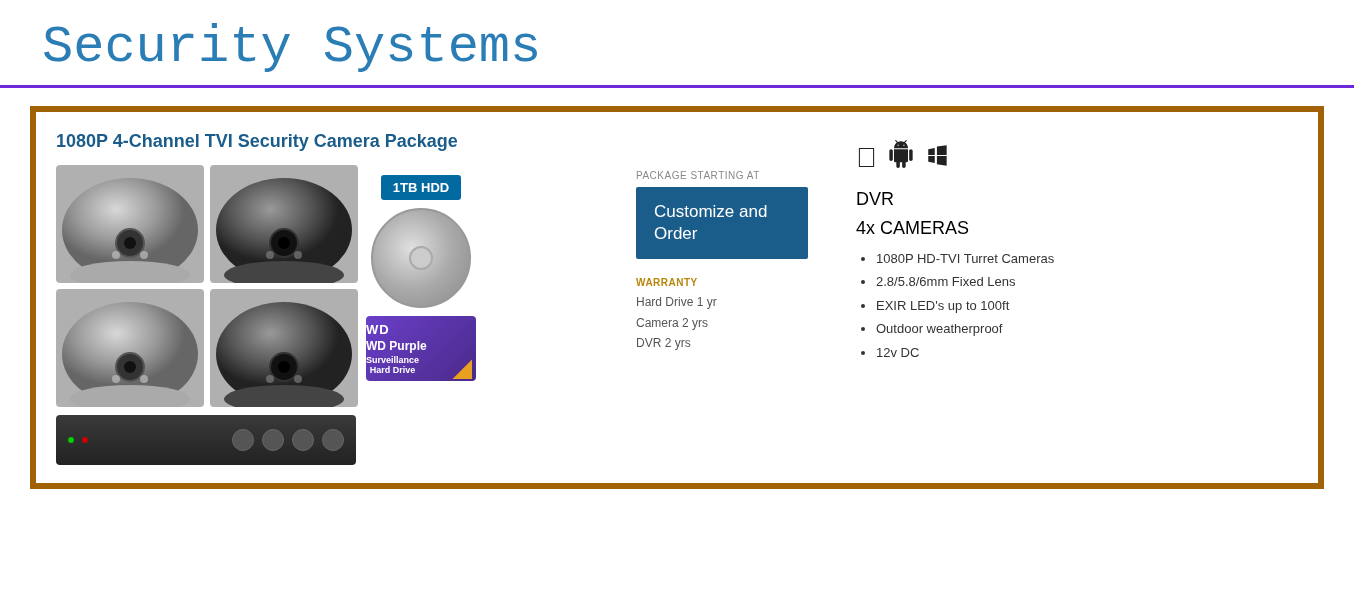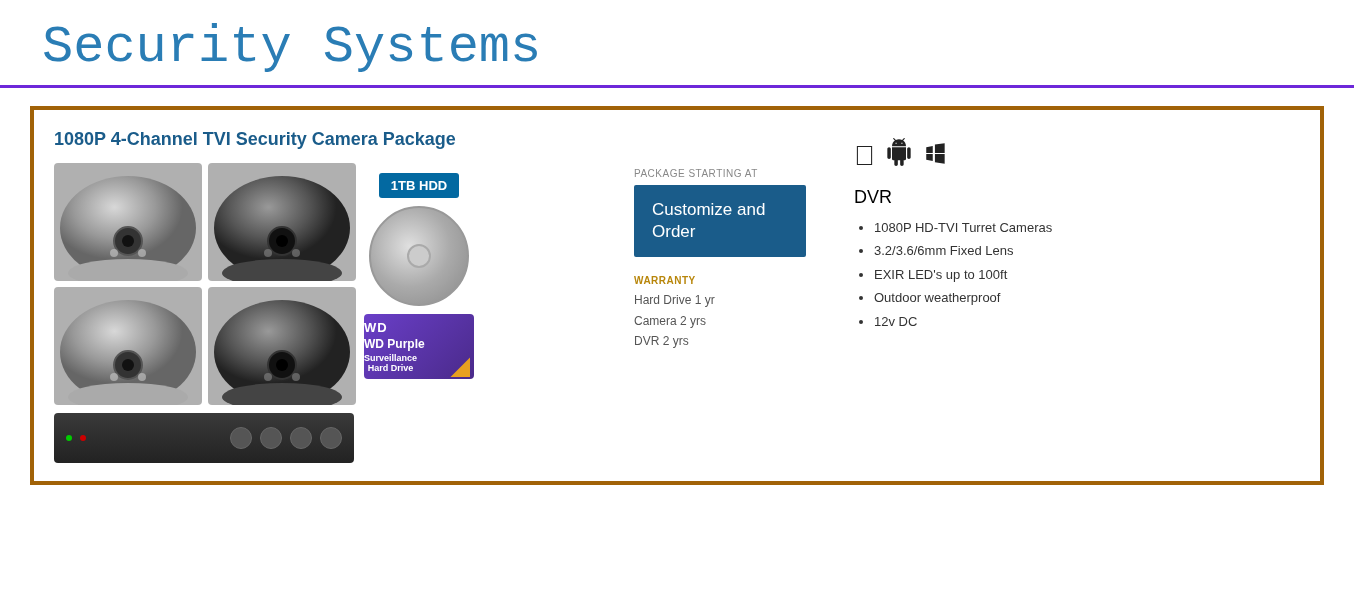--- a/index.html
+++ b/index.html
@@ -11,21 +11,21 @@
     }
     .page-title {
       font-size: 52px;
       font-weight: 300;
       color: #2a7db5;
       padding: 18px 42px 8px 42px;
       border-bottom: 3px solid #6d28d9;
       font-family: Liberation Mono, monospace;
     }
     .product-card {
-      border: 4px solid #a16207;
+      border: 6px solid #a16207;
       margin: 18px 30px;
       padding: 18px 20px;
       display: flex;
       flex-direction: row;
       gap: 20px;
       align-items: flex-start;
     }
     .product-left {
       flex: 0 0 560px;
       max-width: 560px;
@@ -372,22 +372,23 @@
       </span>
       <span class="windows-icon">
         <svg width="26" height="26" viewBox="0 0 24 24">
           <path fill="#222" d="M3 12V6.75l6-1.32v6.57H3zm17 0V3l-9 1.26V12h9zM3 13h6v6.43L3 18.2V13zm17 0h-9v7.51L20 22V13z"></path>
         </svg>
       </span>
     </div>
 
     <div class="spec-section-title">DVR</div>
 
+    <div class="spec-section-title">4x CAMERAS</div>
     <ul class="spec-list">
       <li>1080P HD-TVI Turret Cameras</li>
-      <li>3.2/3.6/6mm Fixed Lens</li>
+      <li>2.8/5.8/6mm Fixed Lens</li>
       <li><span style="color:#333;">EXIR LED's up to 100ft</span></li>
       <li>Outdoor weatherproof</li>
       <li>12v DC</li>
     </ul>
   </div>
 
 </div>
 
 </body></html>

